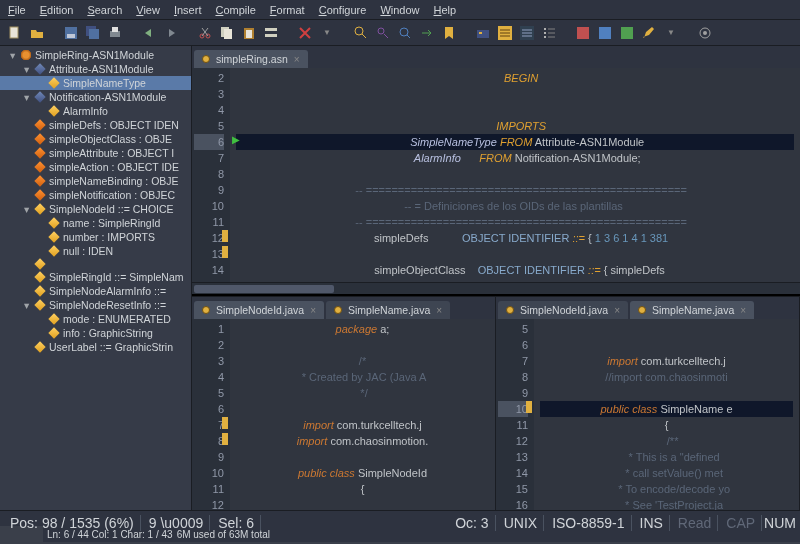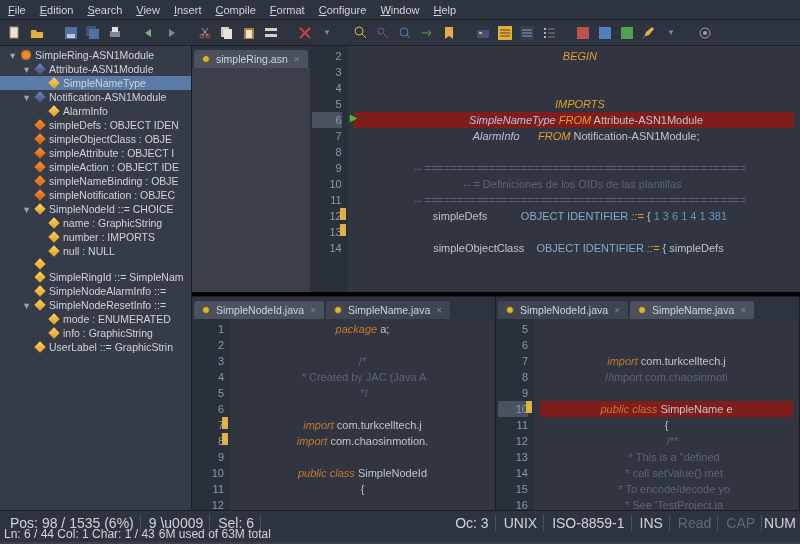--- a/index.html
+++ b/index.html
@@ -37,33 +37,33 @@
 .editor { background: #30353f; position: relative; overflow: hidden; }
 .gutter { position: absolute; left: 0; top: 0; bottom: 0; width: 38px; background: #2a303a; text-align: right; padding: 2px 6px 2px 2px; color: #9098a8; font-family: monospace; font-size: 11px; line-height: 16px; }
 .code { margin-left: 38px; padding: 2px 6px; font-family: monospace; font-size: 11px; line-height: 16px; white-space: pre; color: #c0c4c8; text-align: center; }
 .kw { color: #e0a030; font-style: italic; }
 .kw2 { color: #cc7832; font-style: italic; }
 .id { color: #b8c0e0; font-style: italic; }
 .str { color: #88aacc; }
 .cmt { color: #5a6678; }
 .num { color: #6897bb; }
 .mark { position: absolute; left: 30px; width: 6px; height: 12px; background: #e0b040; }
-.hlrow { background: #7f1d1d; }
+.hlrow { background: #0f172a; }
 .arrow { position: absolute; color: #40c040; font-size: 10px; }
 
 .split2 { display: flex; height: 214px; }
 .pane { flex: 1; display: flex; flex-direction: column; border-top: 1px solid #1a1d23; border-right: 1px solid #1a1d23; }
 
 .scroll-x { height: 12px; background: #2a303a; border-top: 1px solid #1a1d23; position: relative; }
 .thumb { position: absolute; height: 8px; top: 2px; background: #50586a; border-radius: 2px; }
 
 .status { background: #2e3340; height: 16px; display: flex; align-items: flex-start; font-size: 14px; padding: 4px 4px; gap: 2px; border-top: 1px solid #1a1d23; }
 .status .cell { padding: 0 6px; border-right: 1px solid #4a5260; }
 .status .sp { flex: 1; }
-.status2 { background: #2e3340; height: 16px; display: flex; align-items: center; font-size: 12px; padding: 0 4px; gap: 2px; }
+.status2 { background: #2e3340; height: 16px; display: flex; align-items: center; font-size: 10px; padding: 0 4px; gap: 2px; margin-left: 43px; }
 
 svg { display: block; }
 </style>
 </head>
 <body>
 
 <div class="menubar">
     <span><u>F</u>ile</span>
     <span><u>E</u>dition</span>
     <span><u>S</u>earch</span>
@@ -296,31 +296,31 @@
             <span>simpleNotification : OBJEC</span>
           </div>
           <div class="tree-row ind2">
             <span class="twisty">▾</span>
             <span class="ticon typ"></span>
             <span>SimpleNodeId ::= CHOICE</span>
           </div>
           <div class="tree-row ind3">
             <span class="twisty"></span>
             <span class="ticon typ"></span>
-            <span>name : GraphicString</span>
+            <span>name : SimpleRingId</span>
           </div>
           <div class="tree-row ind3">
             <span class="twisty"></span>
             <span class="ticon typ"></span>
             <span>number : IMPORTS</span>
           </div>
           <div class="tree-row ind3">
             <span class="twisty"></span>
             <span class="ticon typ"></span>
-            <span>null : NULL</span>
+            <span>null : IDEN</span>
           </div>
           <div class="tree-row ind2">
             <span class="twisty"></span>
             <span class="ticon typ"></span>
           </div>
           <div class="tree-row ind2">
             <span class="twisty"></span>
             <span class="ticon typ"></span>
             <span>SimpleRingId ::= SimpleNam</span>
           </div>
@@ -348,21 +348,21 @@
             <span class="twisty"></span>
             <span class="ticon typ"></span>
             <span>UserLabel ::= GraphicStrin</span>
           </div>
         </div>
 </div>
 </div>
 
 <div class="editors">
 
-<div style="display:flex;flex-direction:row;flex:1;border-bottom:4px solid #000000">
+<div style="display:flex;flex-direction:column;flex:1;border-bottom:2px solid #000000">
 <div class="tabs">
 <div class="tab act">
             <span class="dot"></span>
             <span>simpleRing.asn</span>
             <span class="x">×</span>
           </div>
 </div>
 <div class="editor" style="flex:1">
 <div class="gutter" id="g-top">
             <div>2</div>

